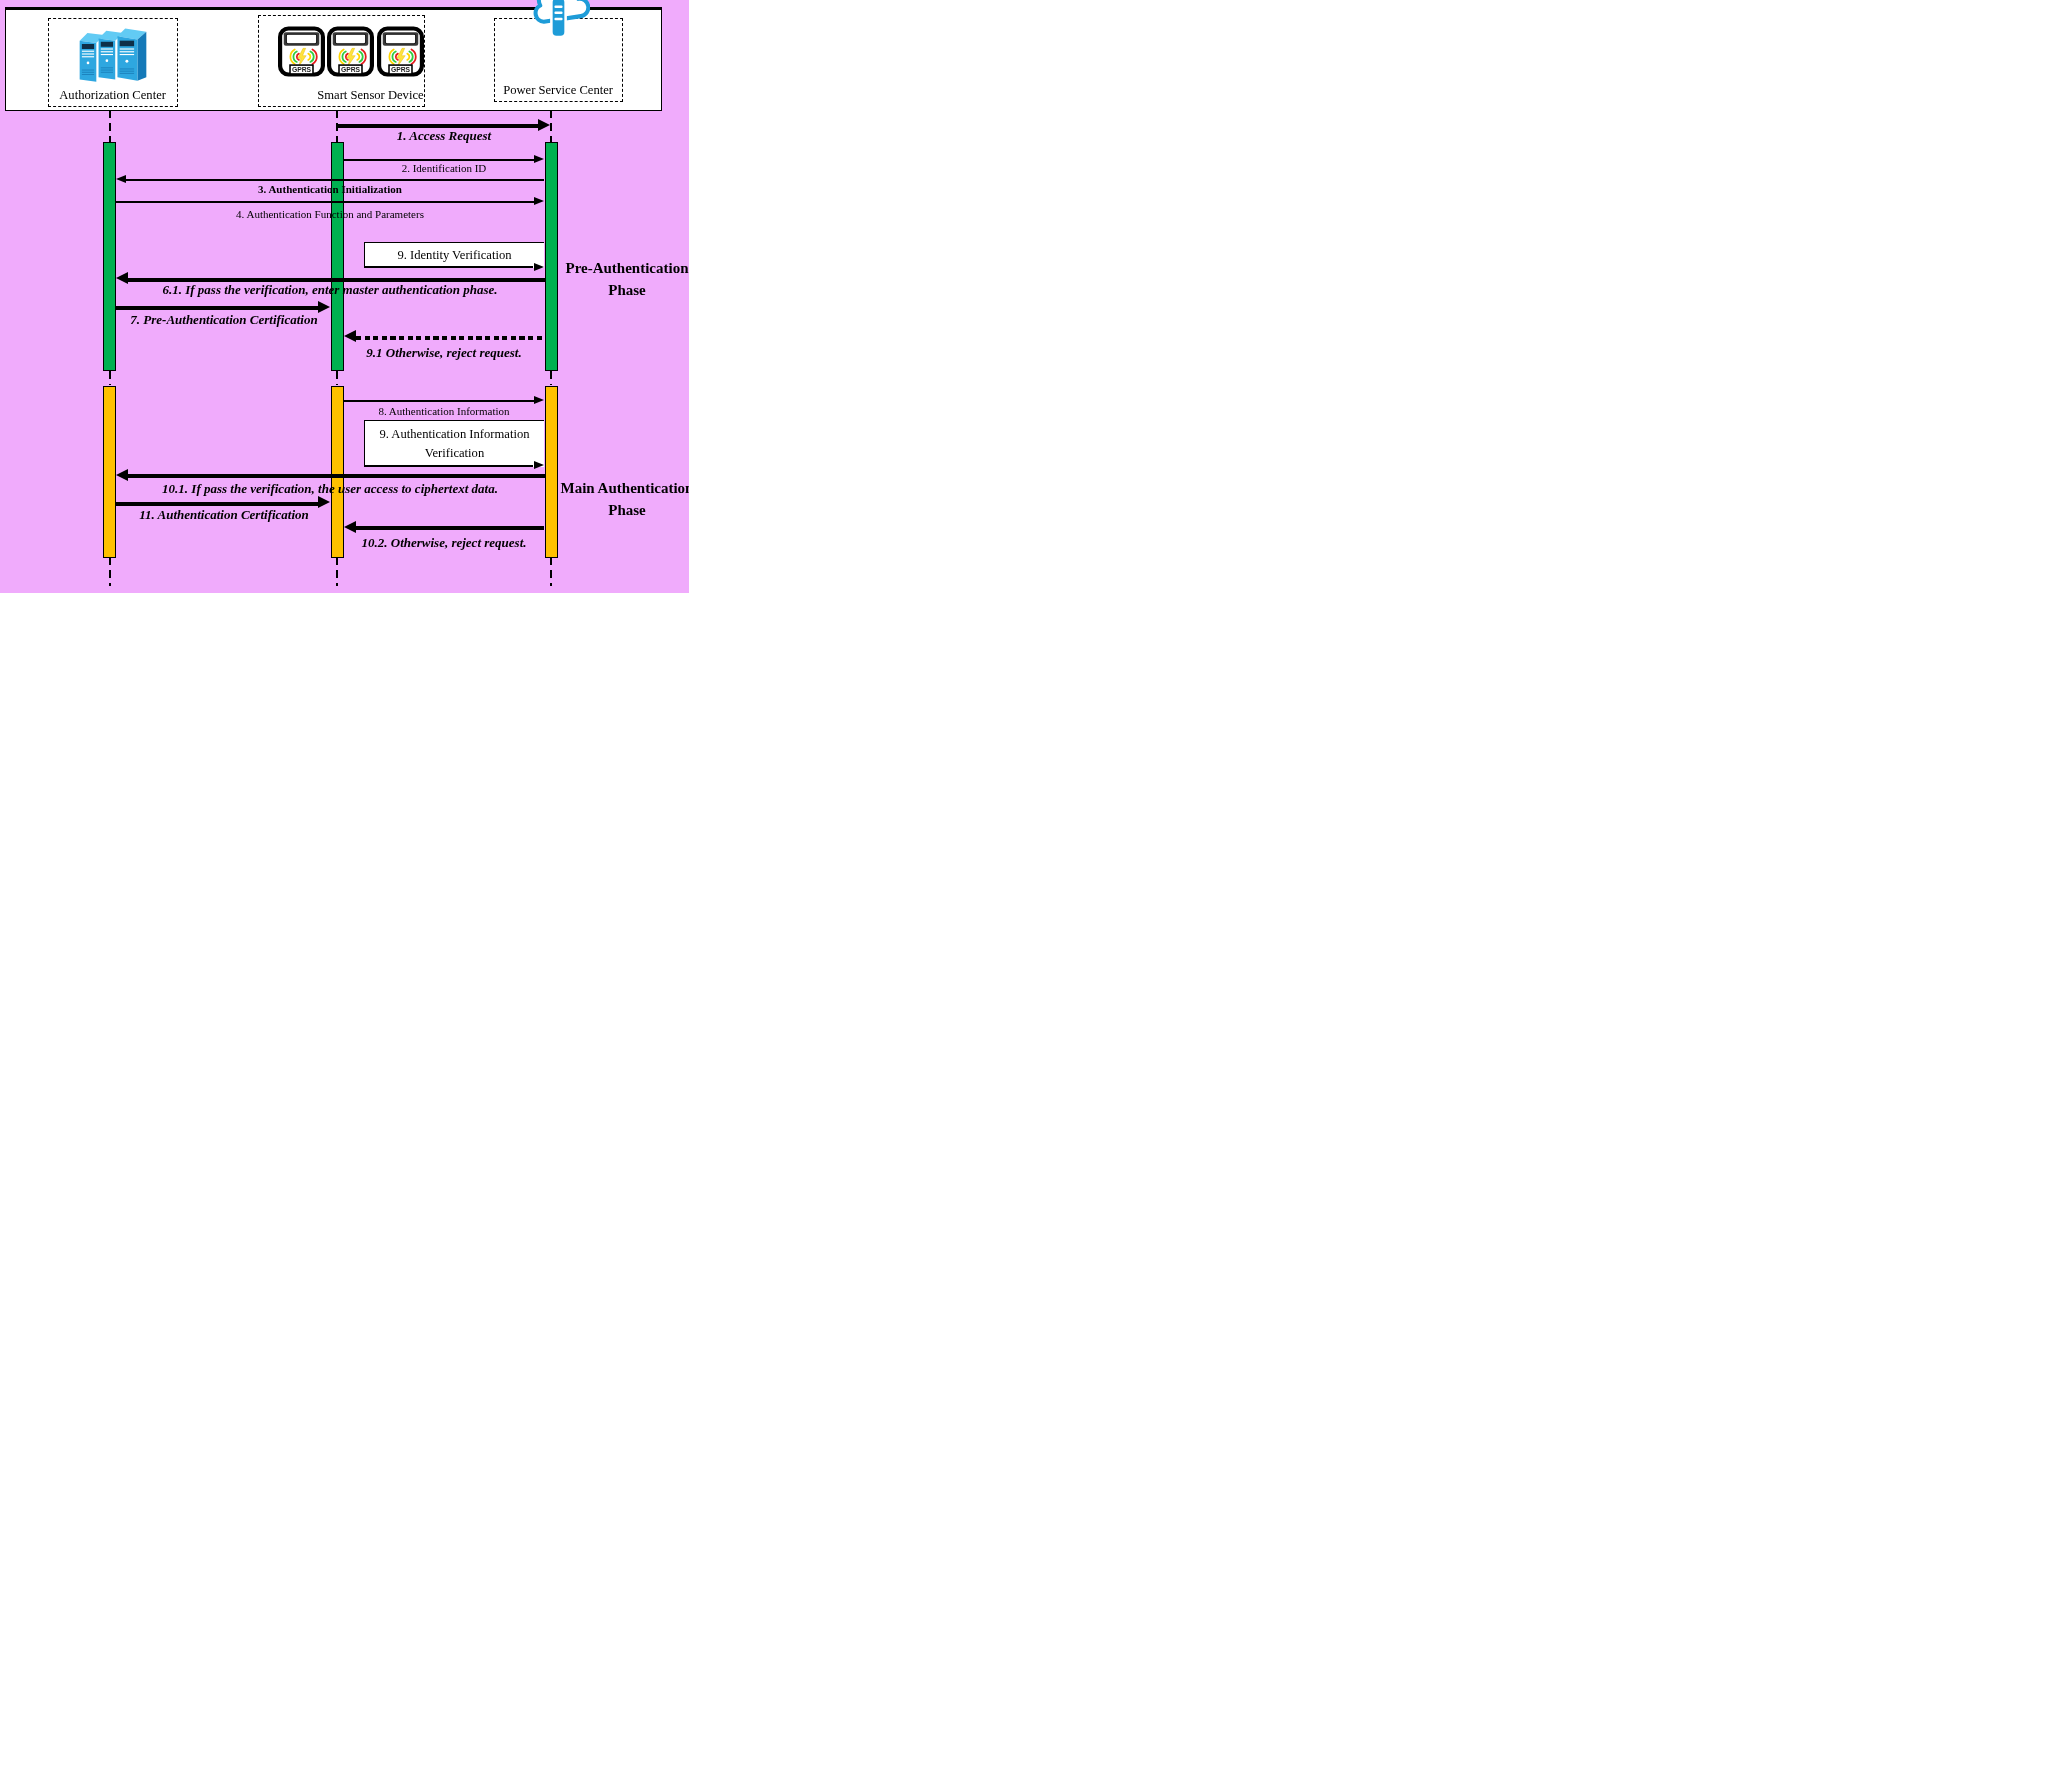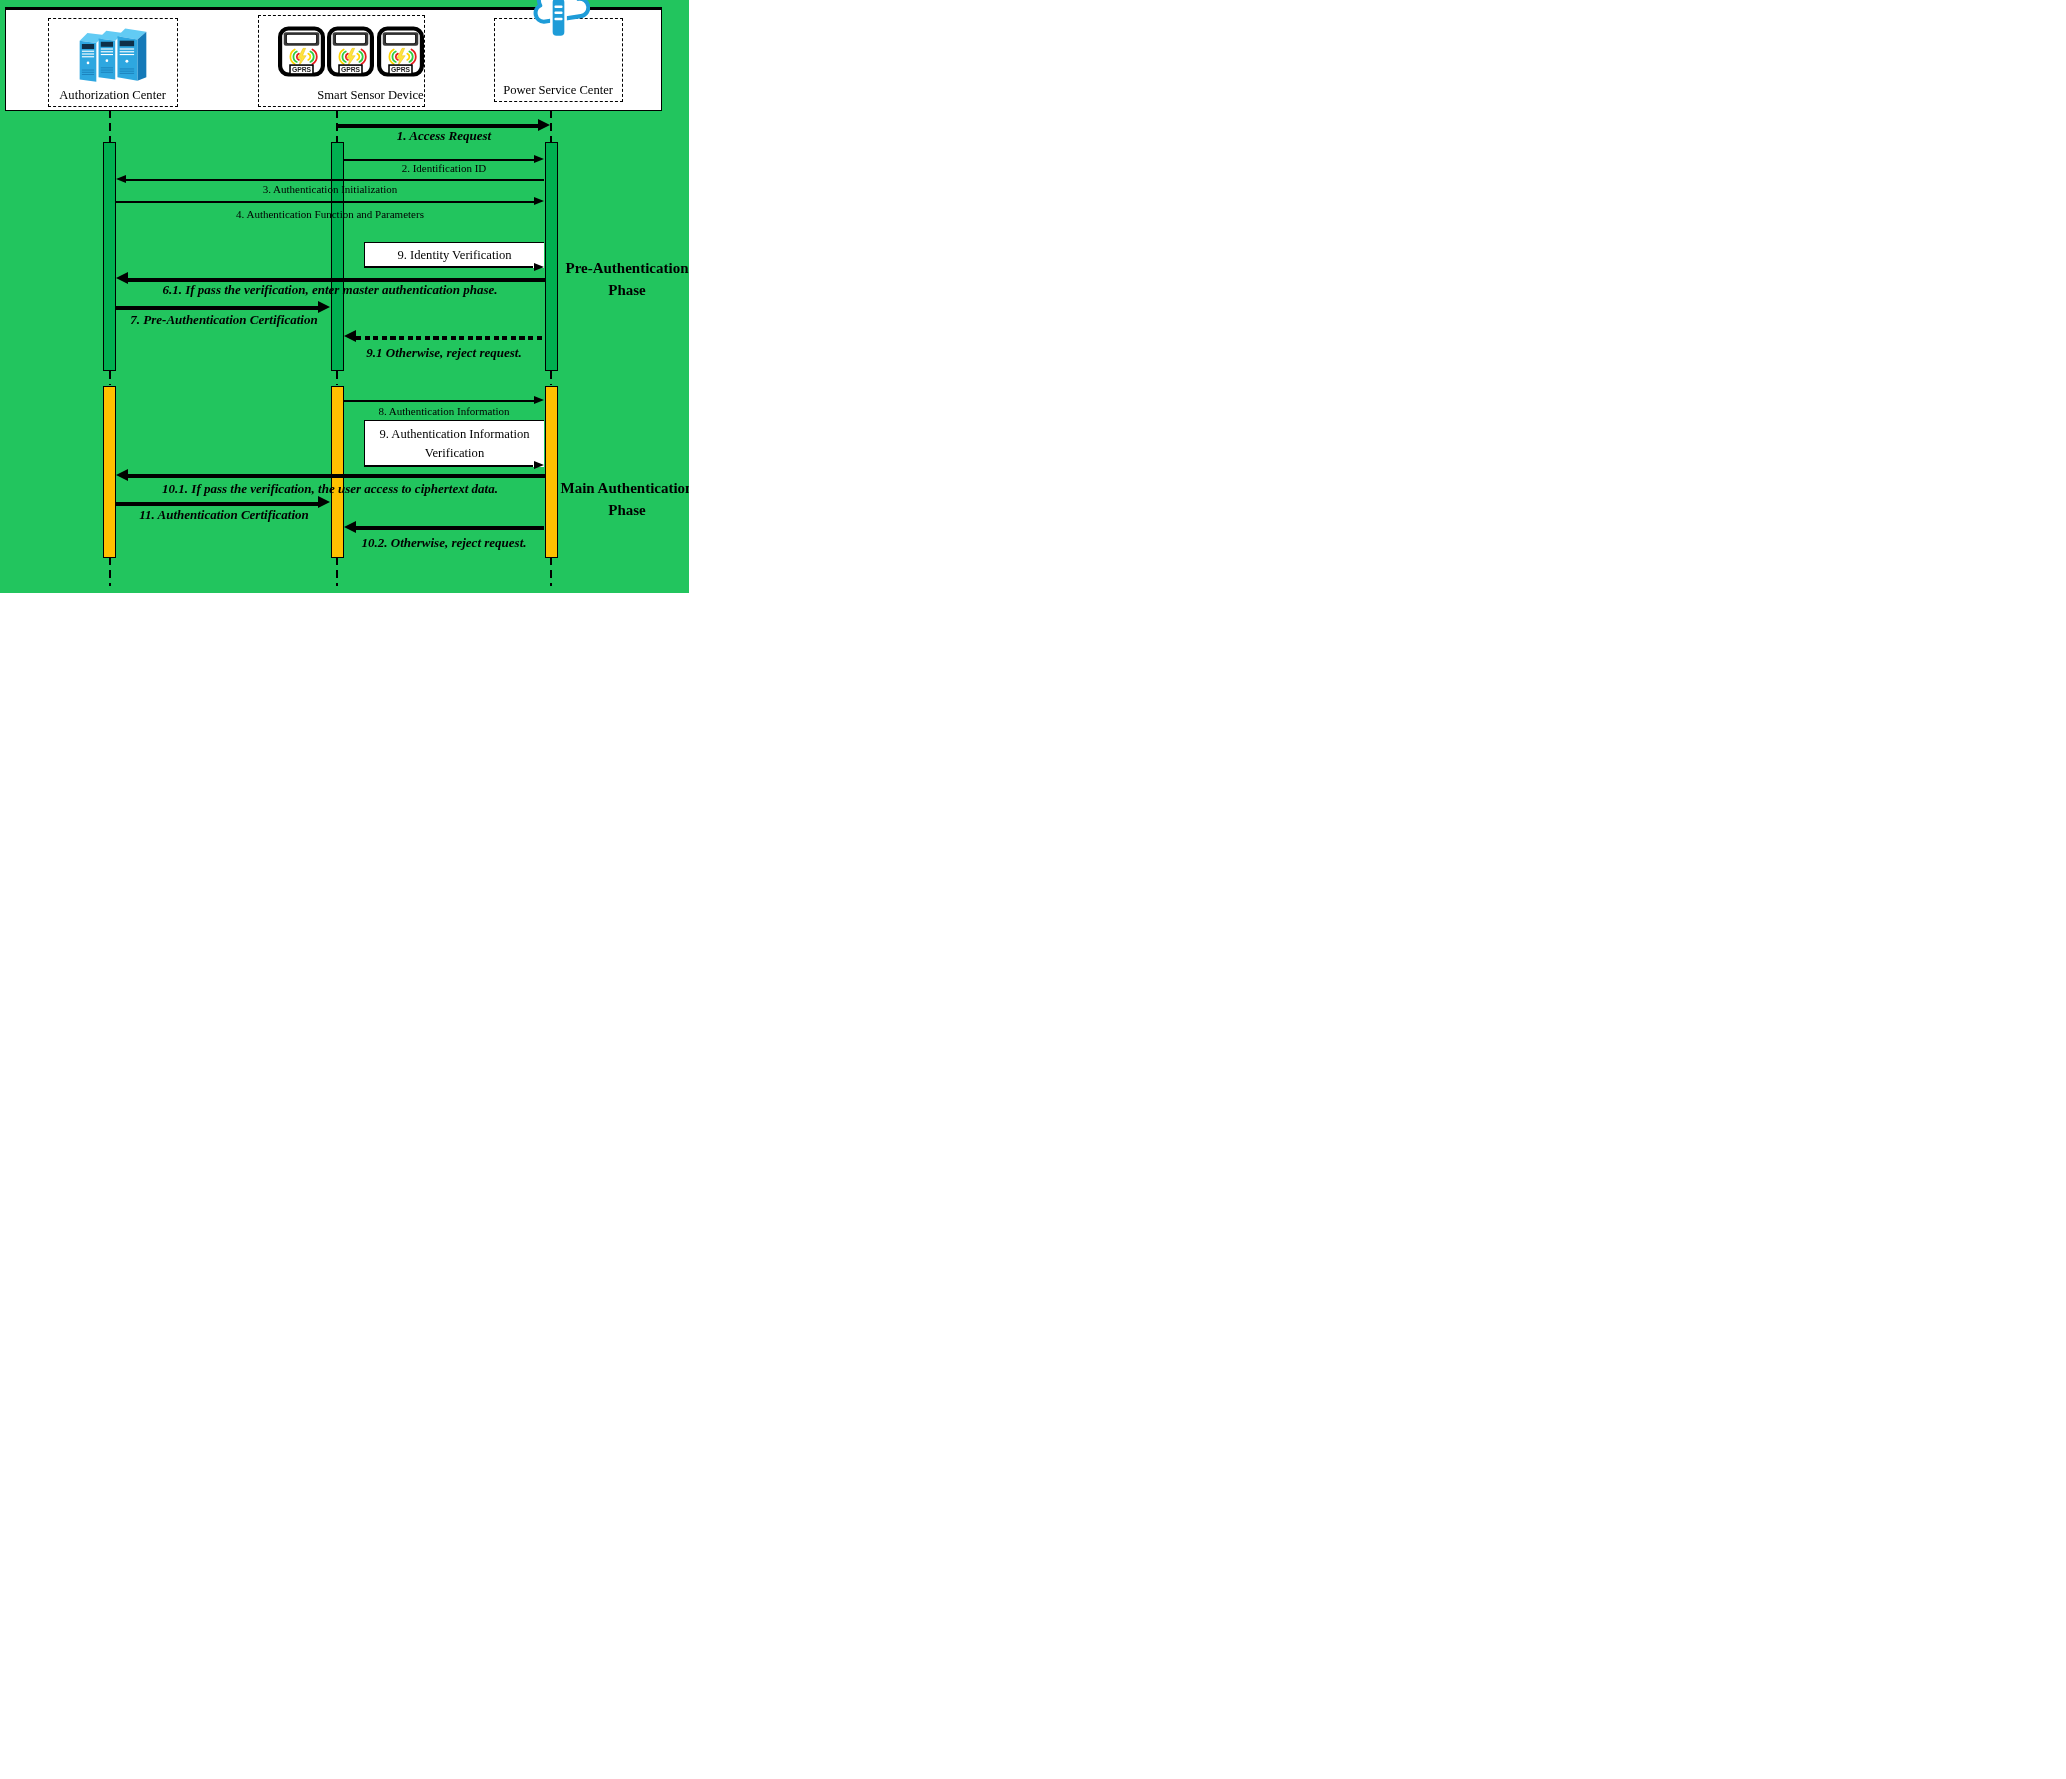--- a/index.html
+++ b/index.html
@@ -1,17 +1,17 @@
 <!DOCTYPE html>
 <html style="font-size:9.2px"><head>
 <meta charset="utf-8">
 <style>
   html,body{margin:0;padding:0;background:#fff;}
   .canvas{
-    position:relative;width:689px;height:593px;background:#22c55e;
+    position:relative;width:689px;height:593px;background:#f0abfc;
     font-family:"Liberation Serif", serif;color:#000;overflow:hidden;
   }
   
   .header-box{
     position:absolute;left:4.6px;top:6.9px;width:655px;height:100px;
     border:1.7px solid #000;border-top:3.4px solid #000;background:#fff;
   }
   .actor-box{
     position:absolute;border:1.7px dashed #000;background:#fff;
     display:flex;flex-direction:column;align-items:center;justify-content:flex-end;
@@ -194,21 +194,21 @@
   <div class="shaft bold" style="left:337px;top:124px;width:202px;"></div>
   <div class="head r big" style="left:538px;top:119px;"></div>
   <div class="msg-label bold" style="left:444px;top:128px;">1. Access Request</div>
 
   <div class="shaft" style="left:344px;top:159px;width:192px;"></div>
   <div class="head r" style="left:534px;top:155px;"></div>
   <div class="msg-label" style="left:444px;top:160px;">2. Identification ID</div>
 
   <div class="head l" style="left:116px;top:175px;"></div>
   <div class="shaft" style="left:125px;top:179px;width:419px;"></div>
-  <div class="msg-label" style="left:330px;top:181px;">3. Authentication Initialization</div>
+  <div class="msg-label" style="left:330px;top:181px;font-weight:bold;">3. Authentication Initialization</div>
 
   <div class="shaft" style="left:116px;top:201px;width:419px;"></div>
   <div class="head r" style="left:534px;top:197px;"></div>
   <div class="msg-label" style="left:330px;top:206px;">4. Authentication Function and Parameters</div>
 
   <div class="self-top" style="top:242px;"></div>
   <div class="self-box" style="top:243px;height:25px;">
     <span>9. Identity Verification</span>
   </div>
   <div class="self-shaft" style="top:266px;width:169px;"></div>

